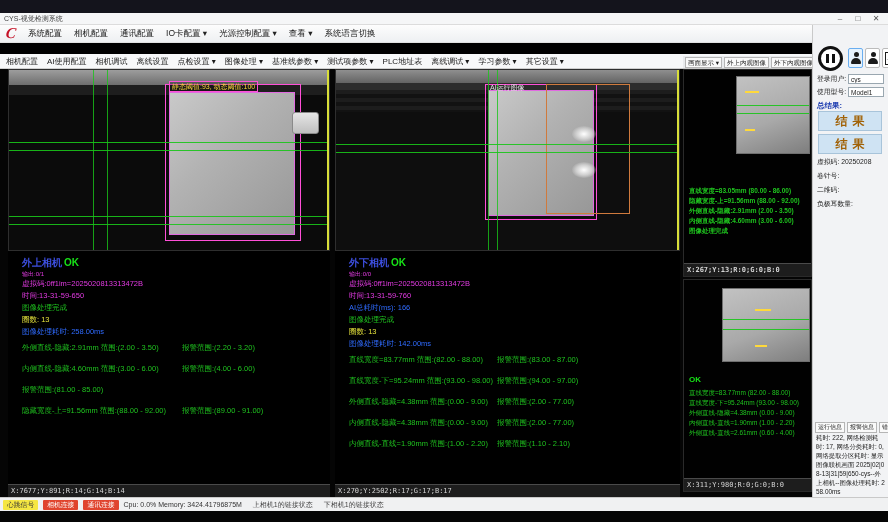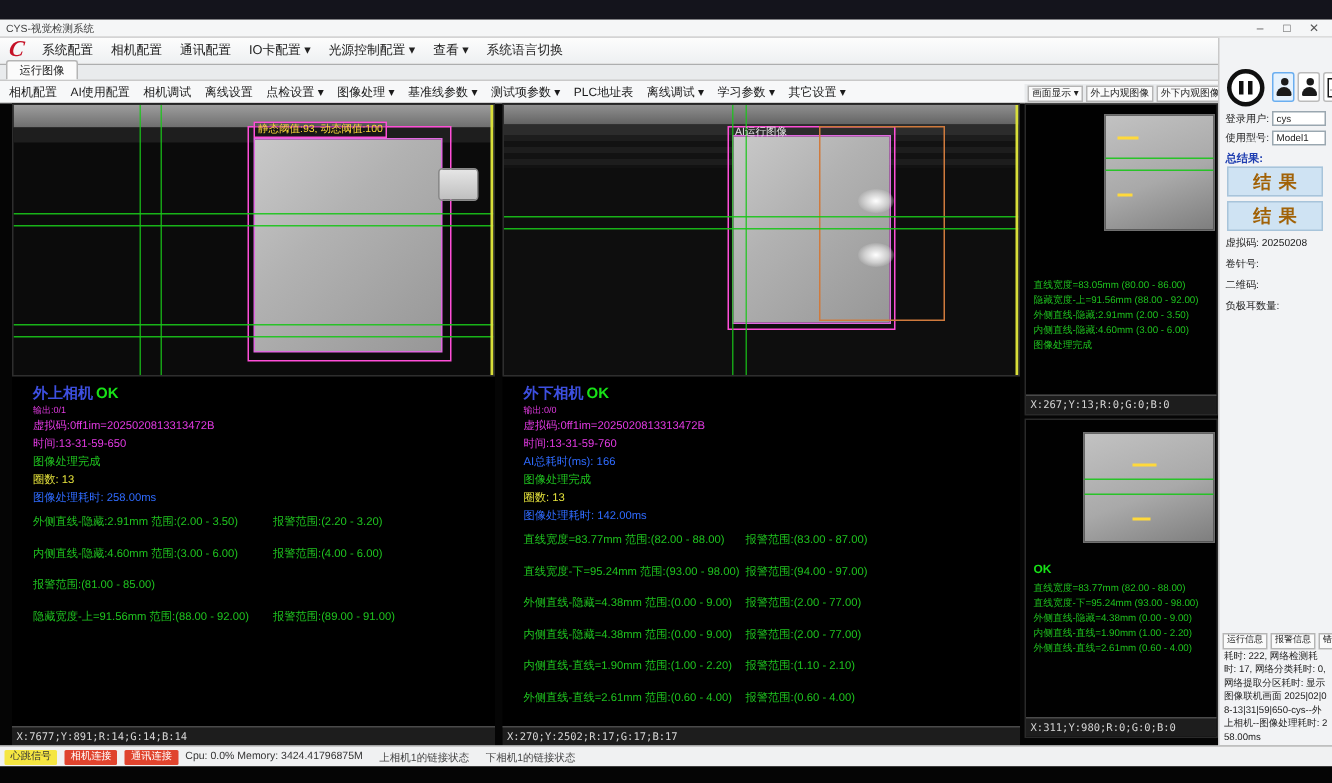--- a/index.html
+++ b/index.html
@@ -116,23 +116,20 @@
     <span class="menu-item">系统配置</span>
         <span class="menu-item">相机配置</span>
         <span class="menu-item">通讯配置</span>
         <span class="menu-item">IO卡配置 ▾</span>
         <span class="menu-item">光源控制配置 ▾</span>
         <span class="menu-item">查看 ▾</span>
         <span class="menu-item">系统语言切换</span>
       </div>
   </div>
 
-  <div class="abs tabrow">
-    <div class="tab">运行图像</div>
-  </div>
 
   <div class="abs toolbar">
 
   <span class="tool-item">相机配置</span>
       <span class="tool-item">AI使用配置</span>
       <span class="tool-item">相机调试</span>
       <span class="tool-item">离线设置</span>
       <span class="tool-item">点检设置 ▾</span>
       <span class="tool-item">图像处理 ▾</span>
       <span class="tool-item">基准线参数 ▾</span>
@@ -244,37 +241,33 @@
           <div class="result-row">
             <span class="t-green lcol">内侧直线-隐藏=4.38mm 范围:(0.00 - 9.00)</span>
             <span class="t-green">报警范围:(2.00 - 77.00)</span>
           </div>
 
           <div class="result-row">
             <span class="t-green lcol">内侧直线-直线=1.90mm 范围:(1.00 - 2.20)</span>
             <span class="t-green">报警范围:(1.10 - 2.10)</span>
           </div>
 
-          <div class="result-row">
-            <span class="t-green lcol">外侧直线-直线=2.61mm 范围:(0.60 - 4.00)</span>
-            <span class="t-green">报警范围:(0.60 - 4.00)</span>
-          </div>
         </div>
     </div>
     <div class="coords-bar">X:270;Y:2502;R:17;G:17;B:17</div>
   </div>
 
   <div class="abs rc-tabs">
 
   <span class="rc-tab">画面显示 ▾</span>
       <span class="rc-tab">外上内观图像</span>
       <span class="rc-tab">外下内观图像</span>
     </div>
 
-  <div class="small-view" style="left:683px; top:69px; width:129px; height:208px;">
+  <div class="small-view" style="left:683px; top:69px; width:129px; height:208px;font-weight:bold;">
     <div class="thumb" style="left:52px; top:6px; width:74px; height:78px;">
       <div class="hline" style="top:28px;"></div>
       <div class="hline" style="top:36px;"></div>
       <div class="ydash" style="left:8px; top:14px; width:14px;"></div>
       <div class="ydash" style="left:8px; top:52px; width:10px;"></div>
     </div>
     <div class="sv-lines" style="top:116px;">
 
     <div>直线宽度=83.05mm (80.00 - 86.00)</div>
         <div>隐藏宽度-上=91.56mm (88.00 - 92.00)</div>

